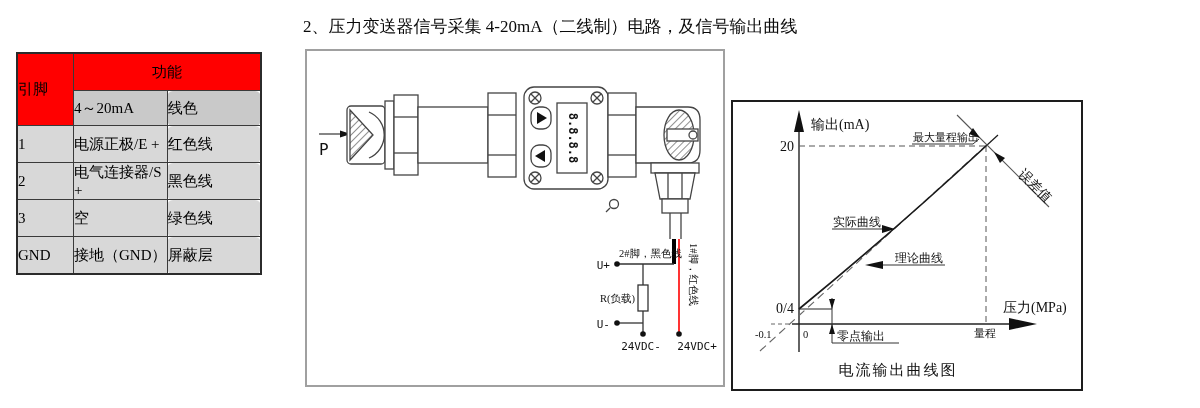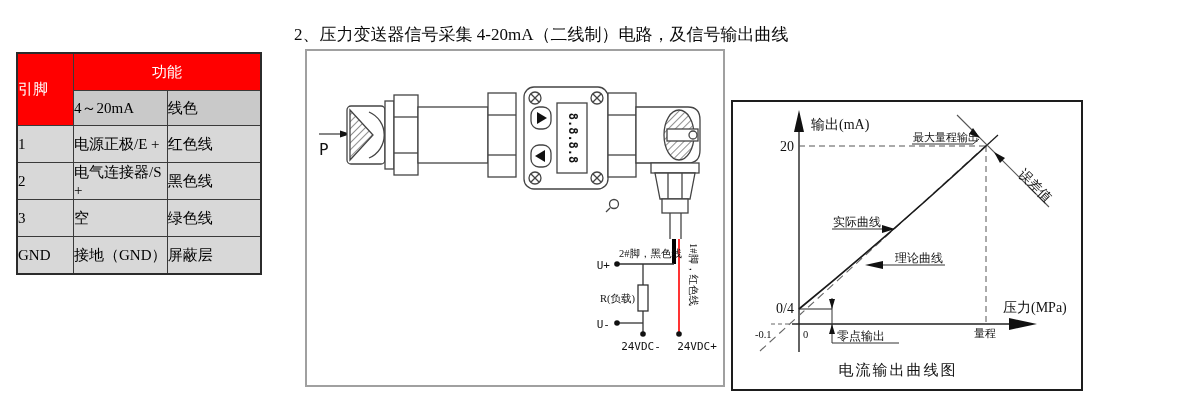--- a/index.html
+++ b/index.html
@@ -1,28 +1,28 @@
 <!DOCTYPE html>
 <html><head>
 <meta charset="utf-8">
 <style>
   html,body{margin:0;padding:0;background:#ffffff;}
   .page{position:relative;width:1200px;height:408px;background:#ffffff;overflow:hidden;
         font-family:"Liberation Serif","DejaVu Serif",serif;color:#000;}
   .title{position:absolute;font-size:17px;color:#0a0a0a;white-space:nowrap;}
   .t1{left:18px;top:10px;}
-  .t2{left:294px;top:15px;margin-top:8px;}
+  .t2{left:303px;top:15px;}
 
   table.pin-table{position:absolute;left:16px;top:52px;border-collapse:collapse;table-layout:fixed;
       width:246px;font-size:15px;border:2px solid #2b2b2b;}
   table.pin-table td{border:1.5px solid #3a3a3a;height:36px;padding:0;}
   td.c-pin{width:55px;text-align:left;}
   td.c-fn{width:111px;padding-left:10px;margin-left:16px;}
-  td.c-col{width:80px;padding-left:9px;}
-  .red{background:#ff0000;color:#ffffff;text-align:center;}
+  td.c-col{width:80px;padding-left:9px;border-radius:6px;}
+  .red{background:#ff0000;color:#000000;text-align:center;}
   .sub{background:#c9c9c9;}
   .bodycell{background:#d8d8d8;}
   tr.subrow td{height:34px;}
 
   .box{position:absolute;background:#fff;}
   .mid{left:305px;top:49px;width:416px;height:334px;border:2px solid #a0a0a0;}
   .rightbox{left:731px;top:100px;width:348px;height:287px;border:2px solid #1d1d1d;}
   svg{display:block;}
   svg text{font-family:"Liberation Serif","DejaVu Serif",serif;fill:#111;}
   svg text.tech{font-family:"DejaVu Sans Mono",monospace;}

